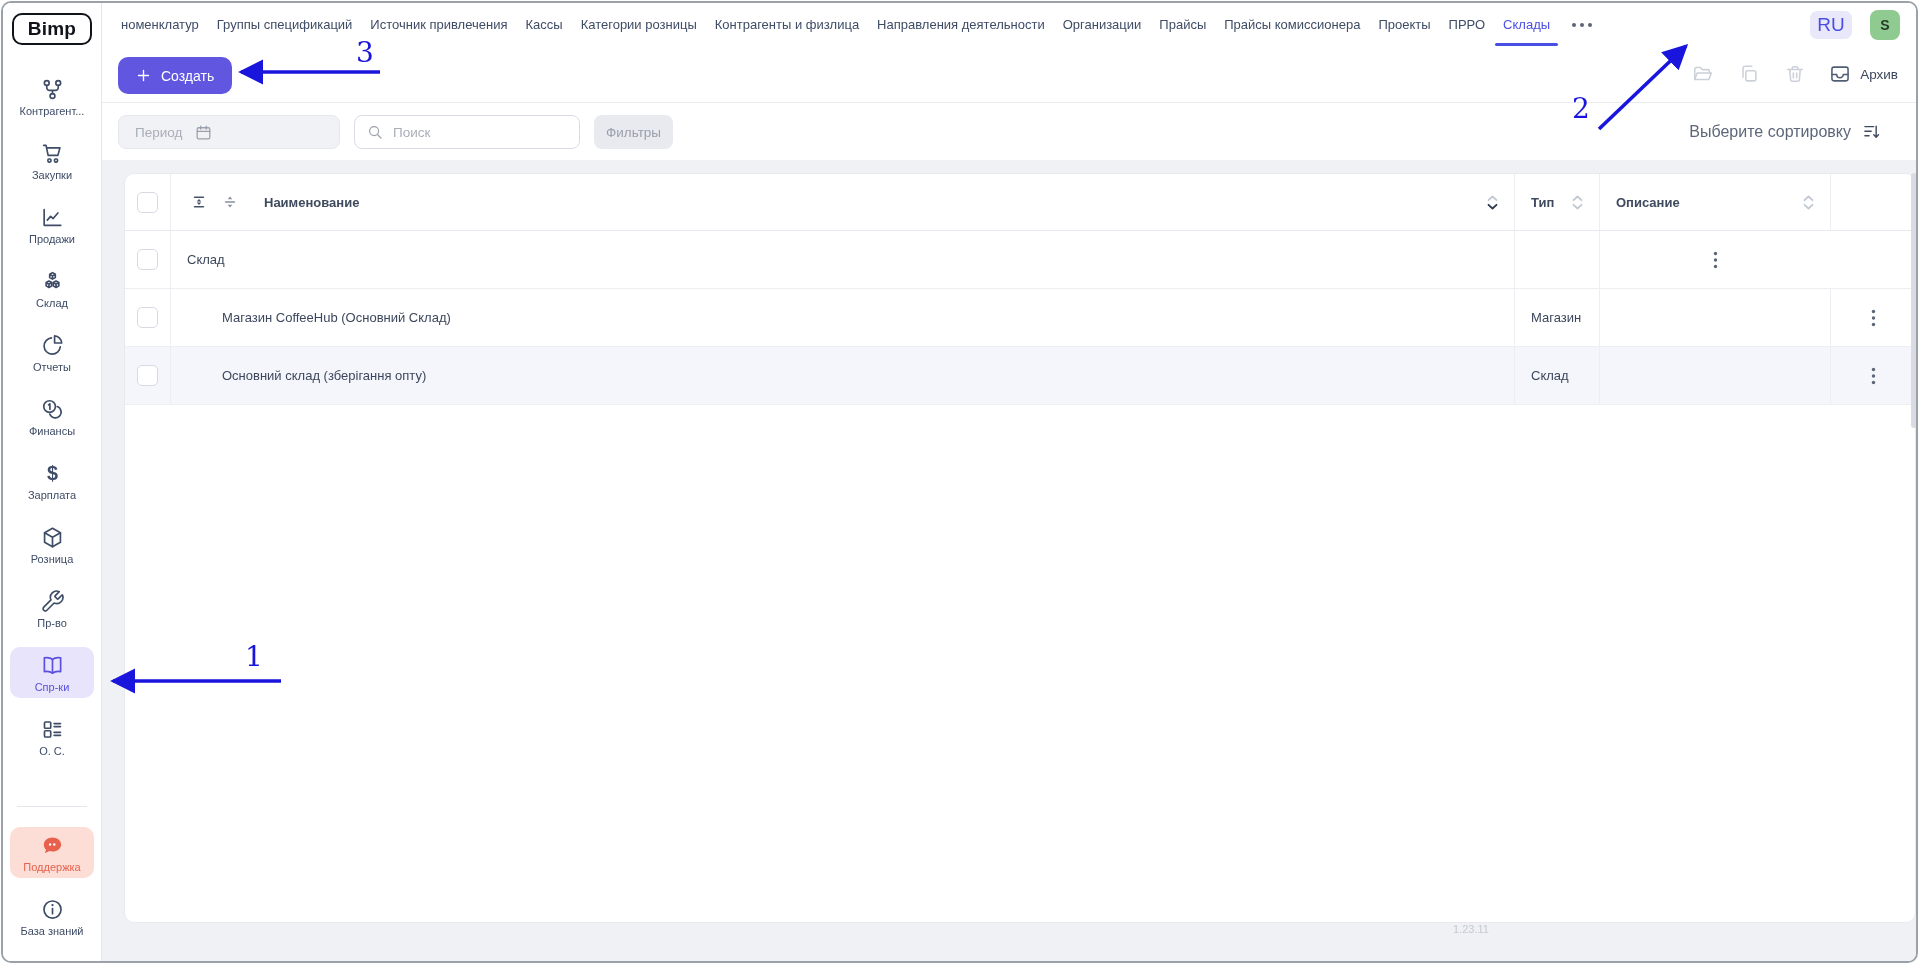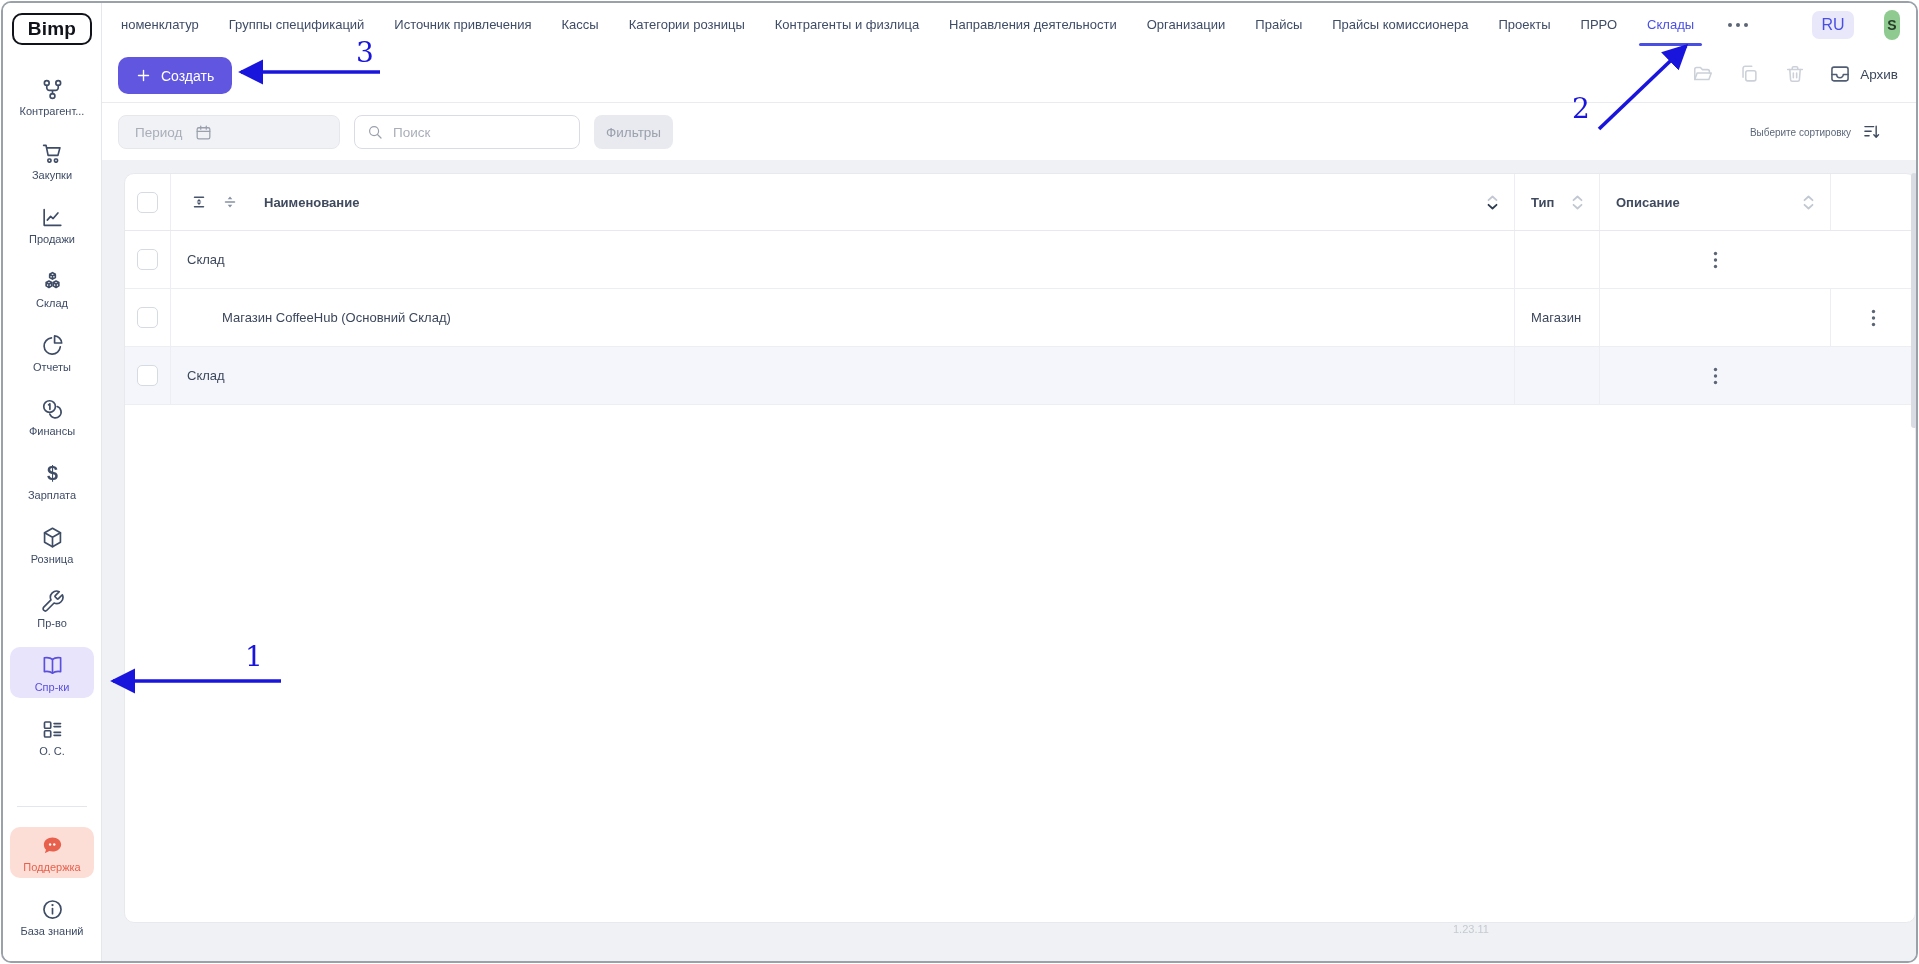--- a/index.html
+++ b/index.html
@@ -21,30 +21,30 @@
   .side-item.active{background:#e7e4fb;}
   .side-item.active .lbl{color:#5a50dd;}
   .side-item.active svg{stroke:#5a50dd;}
   .side-item.support{background:#fcded7;}
   .side-item.support .lbl{color:#e8614d;}
   .side-divider{width:70px;height:1px;background:#e3e6ea;margin:14px 0 20px 0;}
   .side-bottom{margin-top:auto;display:flex;flex-direction:column;align-items:center;padding-bottom:6px;}
 
   
   .topnav{position:absolute;left:98px;top:0;right:0;height:43px;border-bottom:1px solid #e5e7ea;
-    display:flex;align-items:center;gap:30px;padding:0 16px 0 20px;white-space:nowrap;overflow:hidden;background:#fff;}
+    display:flex;align-items:center;gap:18px;padding:0 16px 0 20px;white-space:nowrap;overflow:hidden;background:#fff;}
   .tab{position:relative;height:43px;line-height:43px;font-size:13px;color:#3f4c66;cursor:pointer;}
   .tab.active{color:#4a4fe4;}
   .tab.active::after{content:"";position:absolute;left:-8px;right:-8px;bottom:0;height:3px;
     background:#4a4fe4;border-radius:2px;}
   .nav-more{display:flex;gap:4px;align-items:center;cursor:pointer;padding:4px;}
   .nav-more i{width:4px;height:4px;border-radius:50%;background:#5b6575;display:block;}
   .nav-spacer{flex:1;}
   .lang-badge{min-width:42px;height:28px;border-radius:7px;background:#e9e8fb;color:#4a4fe4;
-    font-size:16px;display:flex;align-items:center;justify-content:center;cursor:pointer;}
+    font-size:19px;display:flex;align-items:center;justify-content:center;cursor:pointer;}
   .avatar{width:30px;height:30px;border-radius:8px;background:#8fcb90;color:#273b28;
     font-size:14px;font-weight:700;display:flex;align-items:center;justify-content:center;cursor:pointer;}
 
   
   .toolbar{position:absolute;left:98px;top:43px;right:0;height:56px;background:#fff;}
   .btn-create{position:absolute;left:17px;top:11px;height:37px;padding:0 18px;border:none;
     background:#6156e0;color:#fff;border-radius:10px;font-size:14px;display:flex;align-items:center;
     gap:10px;cursor:pointer;font-family:inherit;}
   .btn-create svg{width:15px;height:15px;stroke:#fff;stroke-width:2.2;stroke-linecap:round;fill:none;}
   .top-icons{position:absolute;right:18px;top:0;height:56px;display:flex;align-items:center;gap:22px;}
@@ -65,21 +65,21 @@
   .period-box svg{width:19px;height:19px;stroke:#9aa0ac;fill:none;stroke-width:1.6;stroke-linecap:round;}
   .search-box{position:relative;width:226px;height:34px;box-sizing:border-box;}
   .search-box input{width:100%;height:100%;box-sizing:border-box;border:1px solid #d9dce3;border-radius:8px;
     padding:0 10px 0 38px;font-size:13.5px;color:#3f4a5e;outline:none;font-family:inherit;}
   .search-box input::placeholder{color:#a9aeb9;}
   .search-box svg{position:absolute;left:12px;top:8px;width:18px;height:18px;stroke:#9aa0ac;fill:none;
     stroke-width:1.6;stroke-linecap:round;}
   .btn-filters{height:34px;padding:0 12px;background:#e9eaef;border:none;border-radius:8px;
     font-size:13.5px;color:#9aa0ac;cursor:pointer;font-family:inherit;}
   .sort-select{margin-left:auto;display:flex;align-items:center;gap:11px;cursor:pointer;}
-  .sort-select span{font-size:10px;color:#5c6779;}
+  .sort-select span{font-size:16px;color:#5c6779;}
   .sort-select svg{width:20px;height:20px;stroke:#3f4a5e;fill:none;stroke-width:1.7;
     stroke-linecap:round;stroke-linejoin:round;}
 
   
   .content{position:absolute;left:98px;top:157px;right:0;bottom:0;background:#eff1f5;}
   .card{position:absolute;left:23px;top:13px;width:1792px;height:750px;background:#fff;
     border:1px solid #e7e9ee;border-radius:10px;box-sizing:border-box;overflow:hidden;}
   .thead,.trow{display:grid;grid-template-columns:46px 1344px 85px 231px 1fr;align-items:stretch;}
   .thead{height:56px;border-bottom:1px solid #e7e9ee;}
   .trow{height:57px;border-bottom:1px solid #eceef2;}
@@ -411,20 +411,21 @@
                     <circle cx="2.5" cy="15.5" r="1.7" fill="#5b6575"></circle>
                   </svg>
                 </button>
               </div>
             </div>
 
             <div class="trow hl">
               <div class="cell cb-cell">
                 <div class="cb"></div>
               </div>
+              <div class="cell name-cell">Основний склад (зберігання опту)</div>
               <div class="cell type-cell">Склад</div>
               <div class="cell desc-cell"></div>
               <div class="cell actions-cell">
                 <button class="kebab">
                   <svg width="5" height="18" viewBox="0 0 5 18">
                     <circle cx="2.5" cy="2.5" r="1.7" fill="#5b6575"></circle>
                     <circle cx="2.5" cy="9" r="1.7" fill="#5b6575"></circle>
                     <circle cx="2.5" cy="15.5" r="1.7" fill="#5b6575"></circle>
                   </svg>
                 </button>

